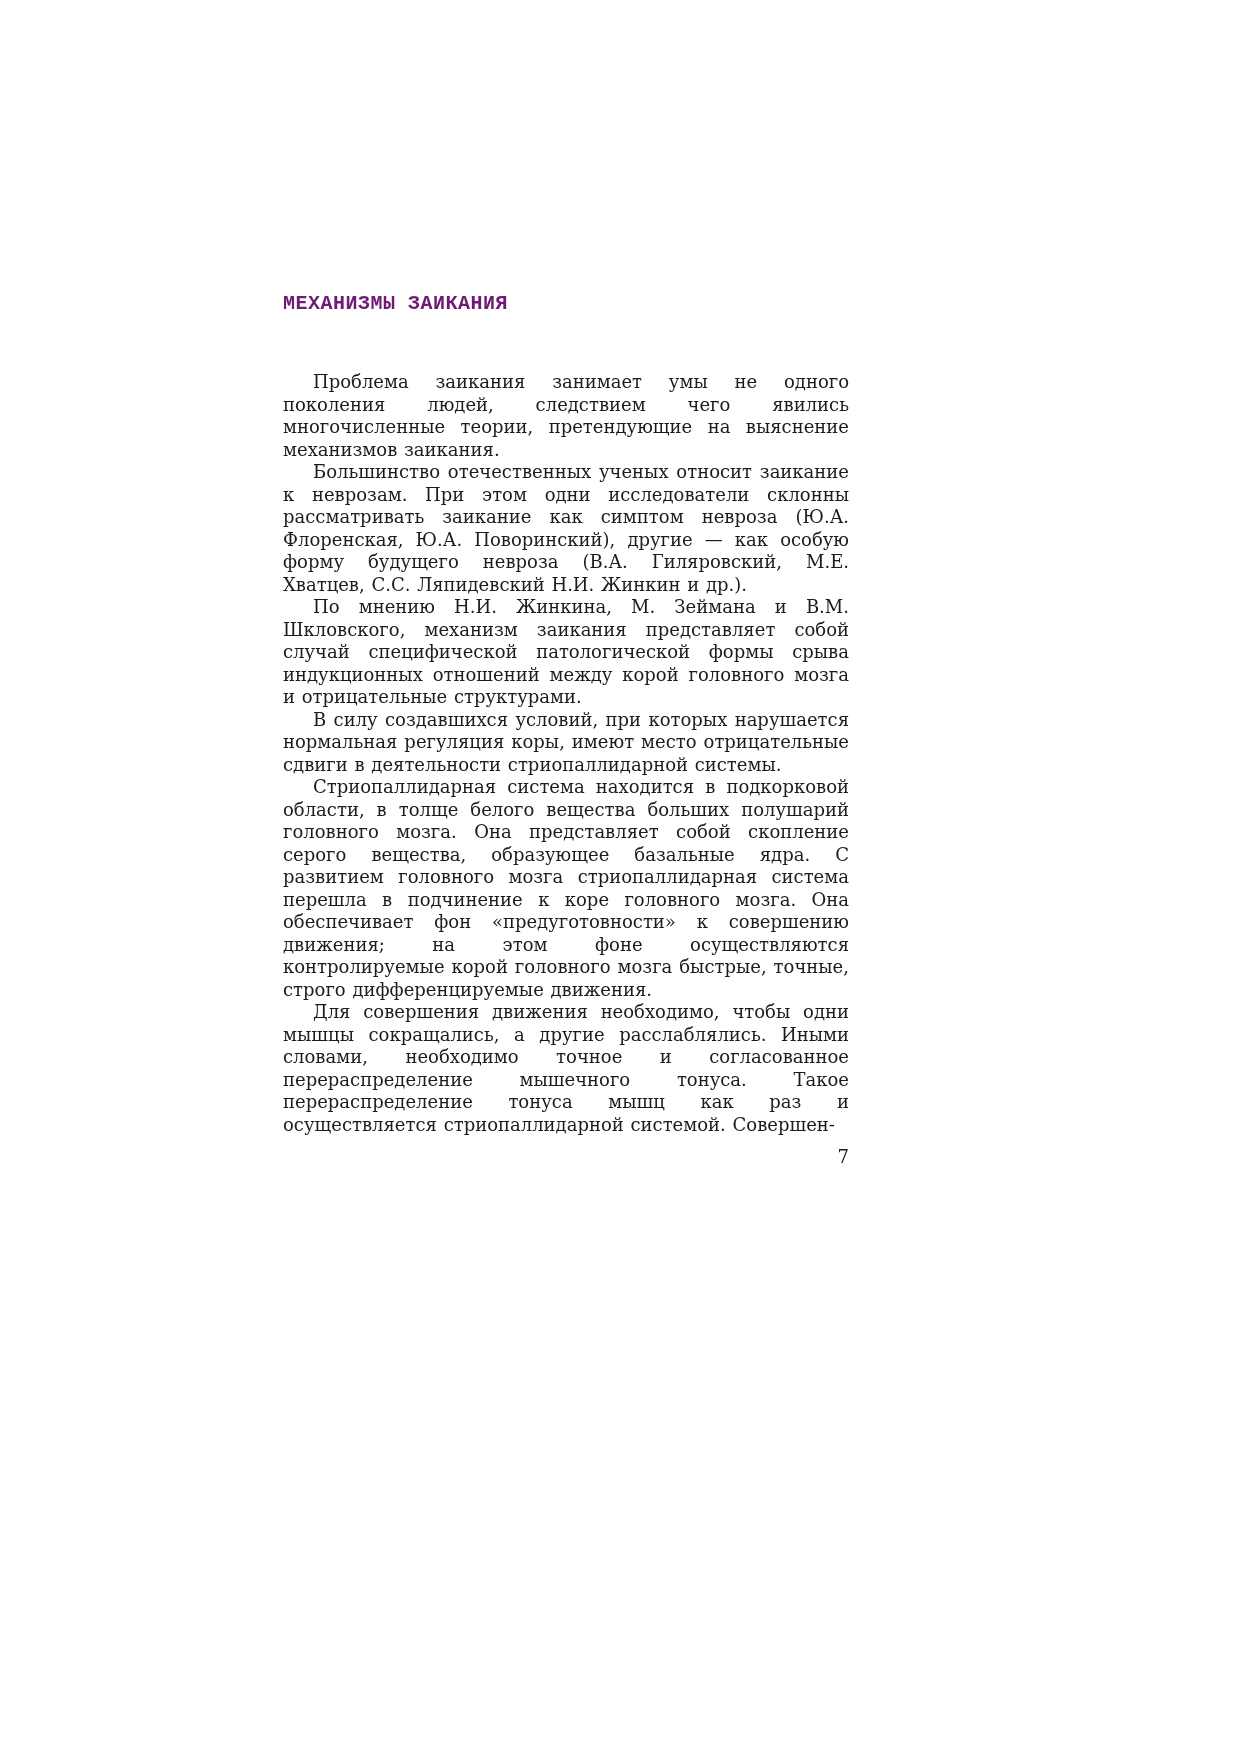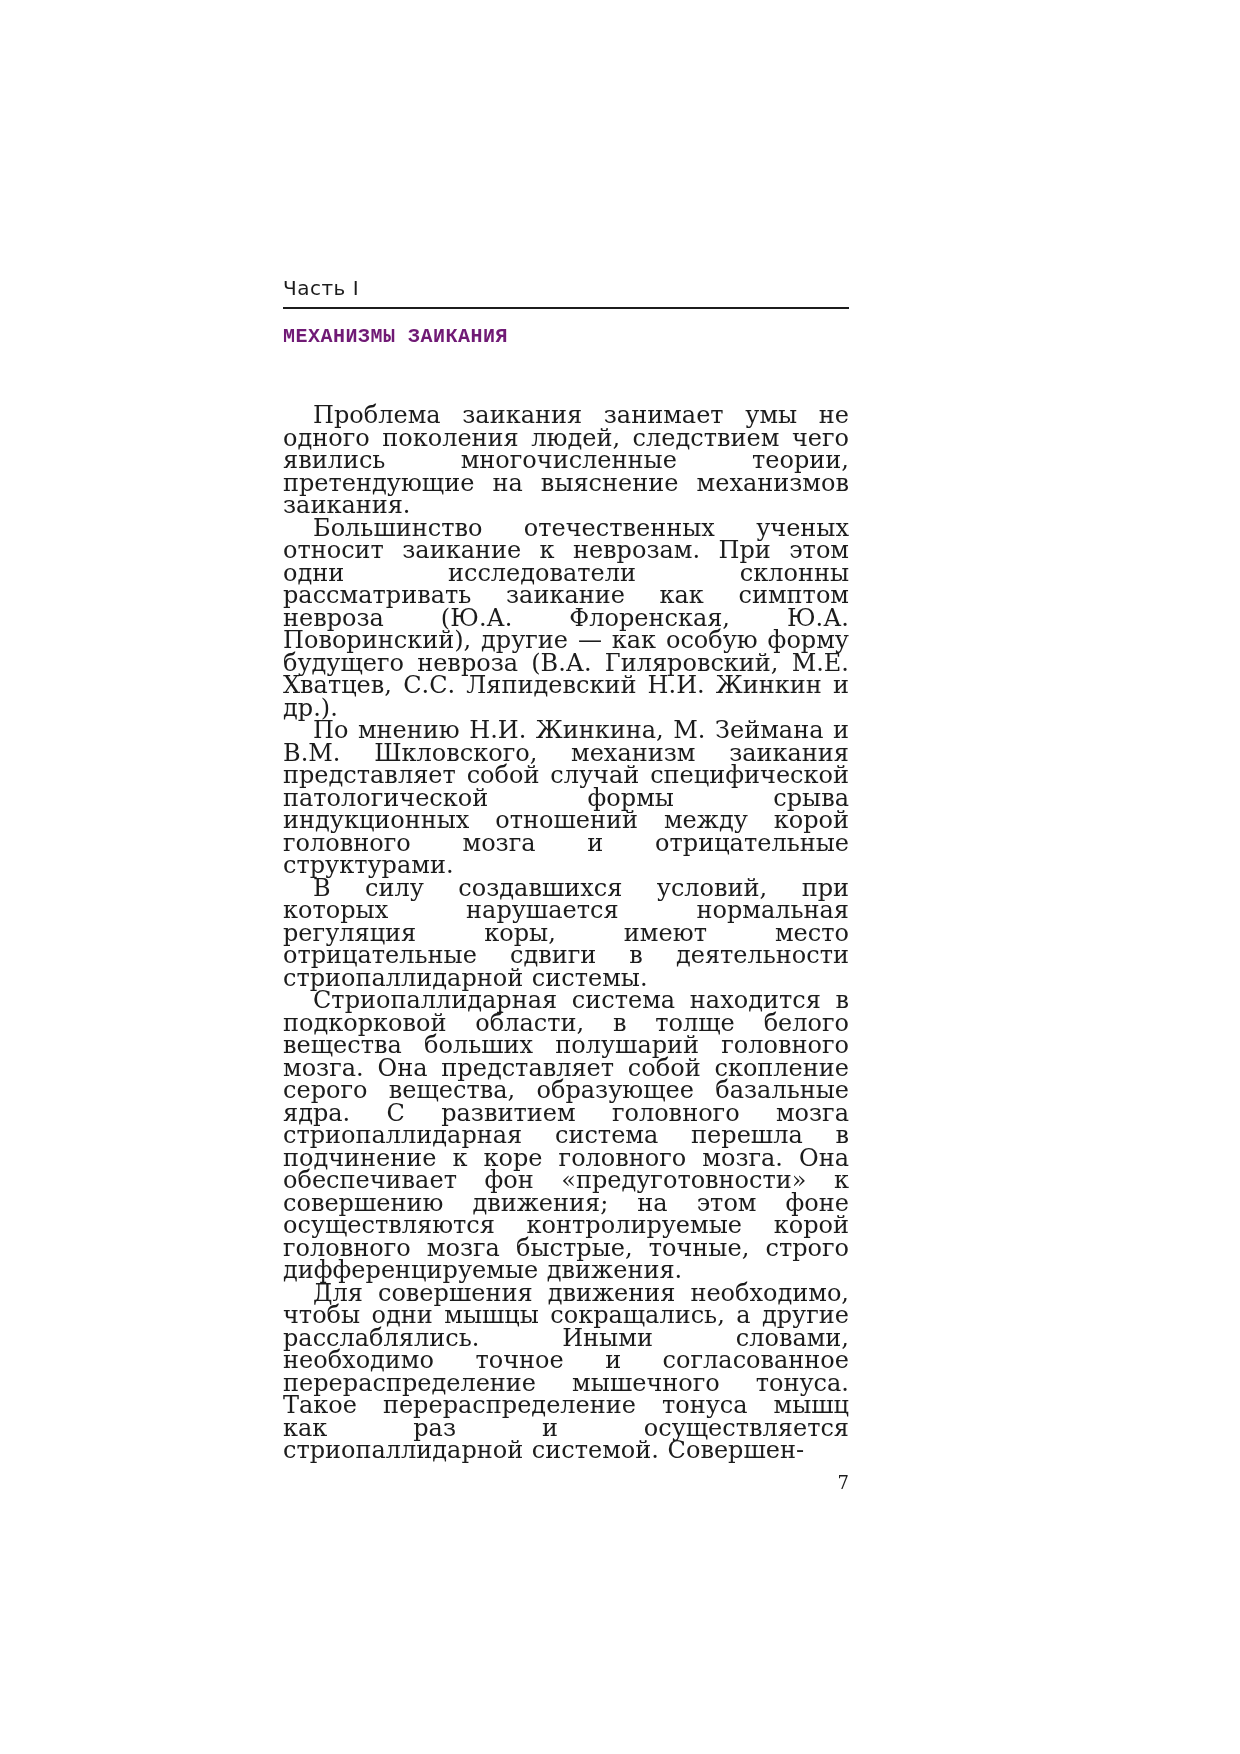--- a/index.html
+++ b/index.html
@@ -45,44 +45,41 @@
     font-weight: bold;
     letter-spacing: 0.5px;
     color: #701a75;
   }
 
   .body-text {
     margin-top: 56px;
   }
 
   .body-text p {
-    font-size: 24px;
+    font-size: 18px;
     line-height: 22.5px;
     text-align: justify;
     text-indent: 30px;
     word-spacing: 1px;
     color: #1c1c1c;
   }
 
   .page-number {
     margin-top: 10px;
     font-size: 18px;
     text-align: right;
     color: #1c1c1c;
   }
 </style>
 </head>
 <body>
 
 <div class="page">
   <div class="content">
 
-    <div class="part-block">
-      <div class="part-label">Часть I</div>
-    </div>
 
     <h1 class="chapter-title">МЕХАНИЗМЫ ЗАИКАНИЯ</h1>
 
     <div class="body-text">
       <p>Проблема заикания занимает умы не одного поколения людей, следствием чего явились многочисленные теории, претендующие на выяснение механизмов заикания.</p>
       <p>Большинство отечественных ученых относит заикание к неврозам. При этом одни исследователи склонны рассматривать заикание как симптом невроза (Ю.А. Флоренская, Ю.А. Поворинский), другие — как особую форму будущего невроза (В.А. Гиляровский, М.Е. Хватцев, С.С. Ляпидевский Н.И. Жинкин и др.).</p>
       <p>По мнению Н.И. Жинкина, М. Зеймана и В.М. Шкловского, механизм заикания представляет собой случай специфической патологической формы срыва индукционных отношений между корой головного мозга и отрицательные структурами.</p>
       <p>В силу создавшихся условий, при которых нарушается нормальная регуляция коры, имеют место отрицательные сдвиги в деятельности стриопаллидарной системы.</p>
       <p>Стриопаллидарная система находится в подкорковой области, в толще белого вещества больших полушарий головного мозга. Она представляет собой скопление серого вещества, образующее базальные ядра. С развитием головного мозга стриопаллидарная система перешла в подчинение к коре головного мозга. Она обеспечивает фон «предуготовности» к совершению движения; на этом фоне осуществляются контролируемые корой головного мозга быстрые, точные, строго дифференцируемые движения.</p>
       <p>Для совершения движения необходимо, чтобы одни мышцы сокращались, а другие расслаблялись. Иными словами, необходимо точное и согласованное перераспределение мышечного тонуса. Такое перераспределение тонуса мышц как раз и осуществляется стриопаллидарной системой. Совершен-</p>

